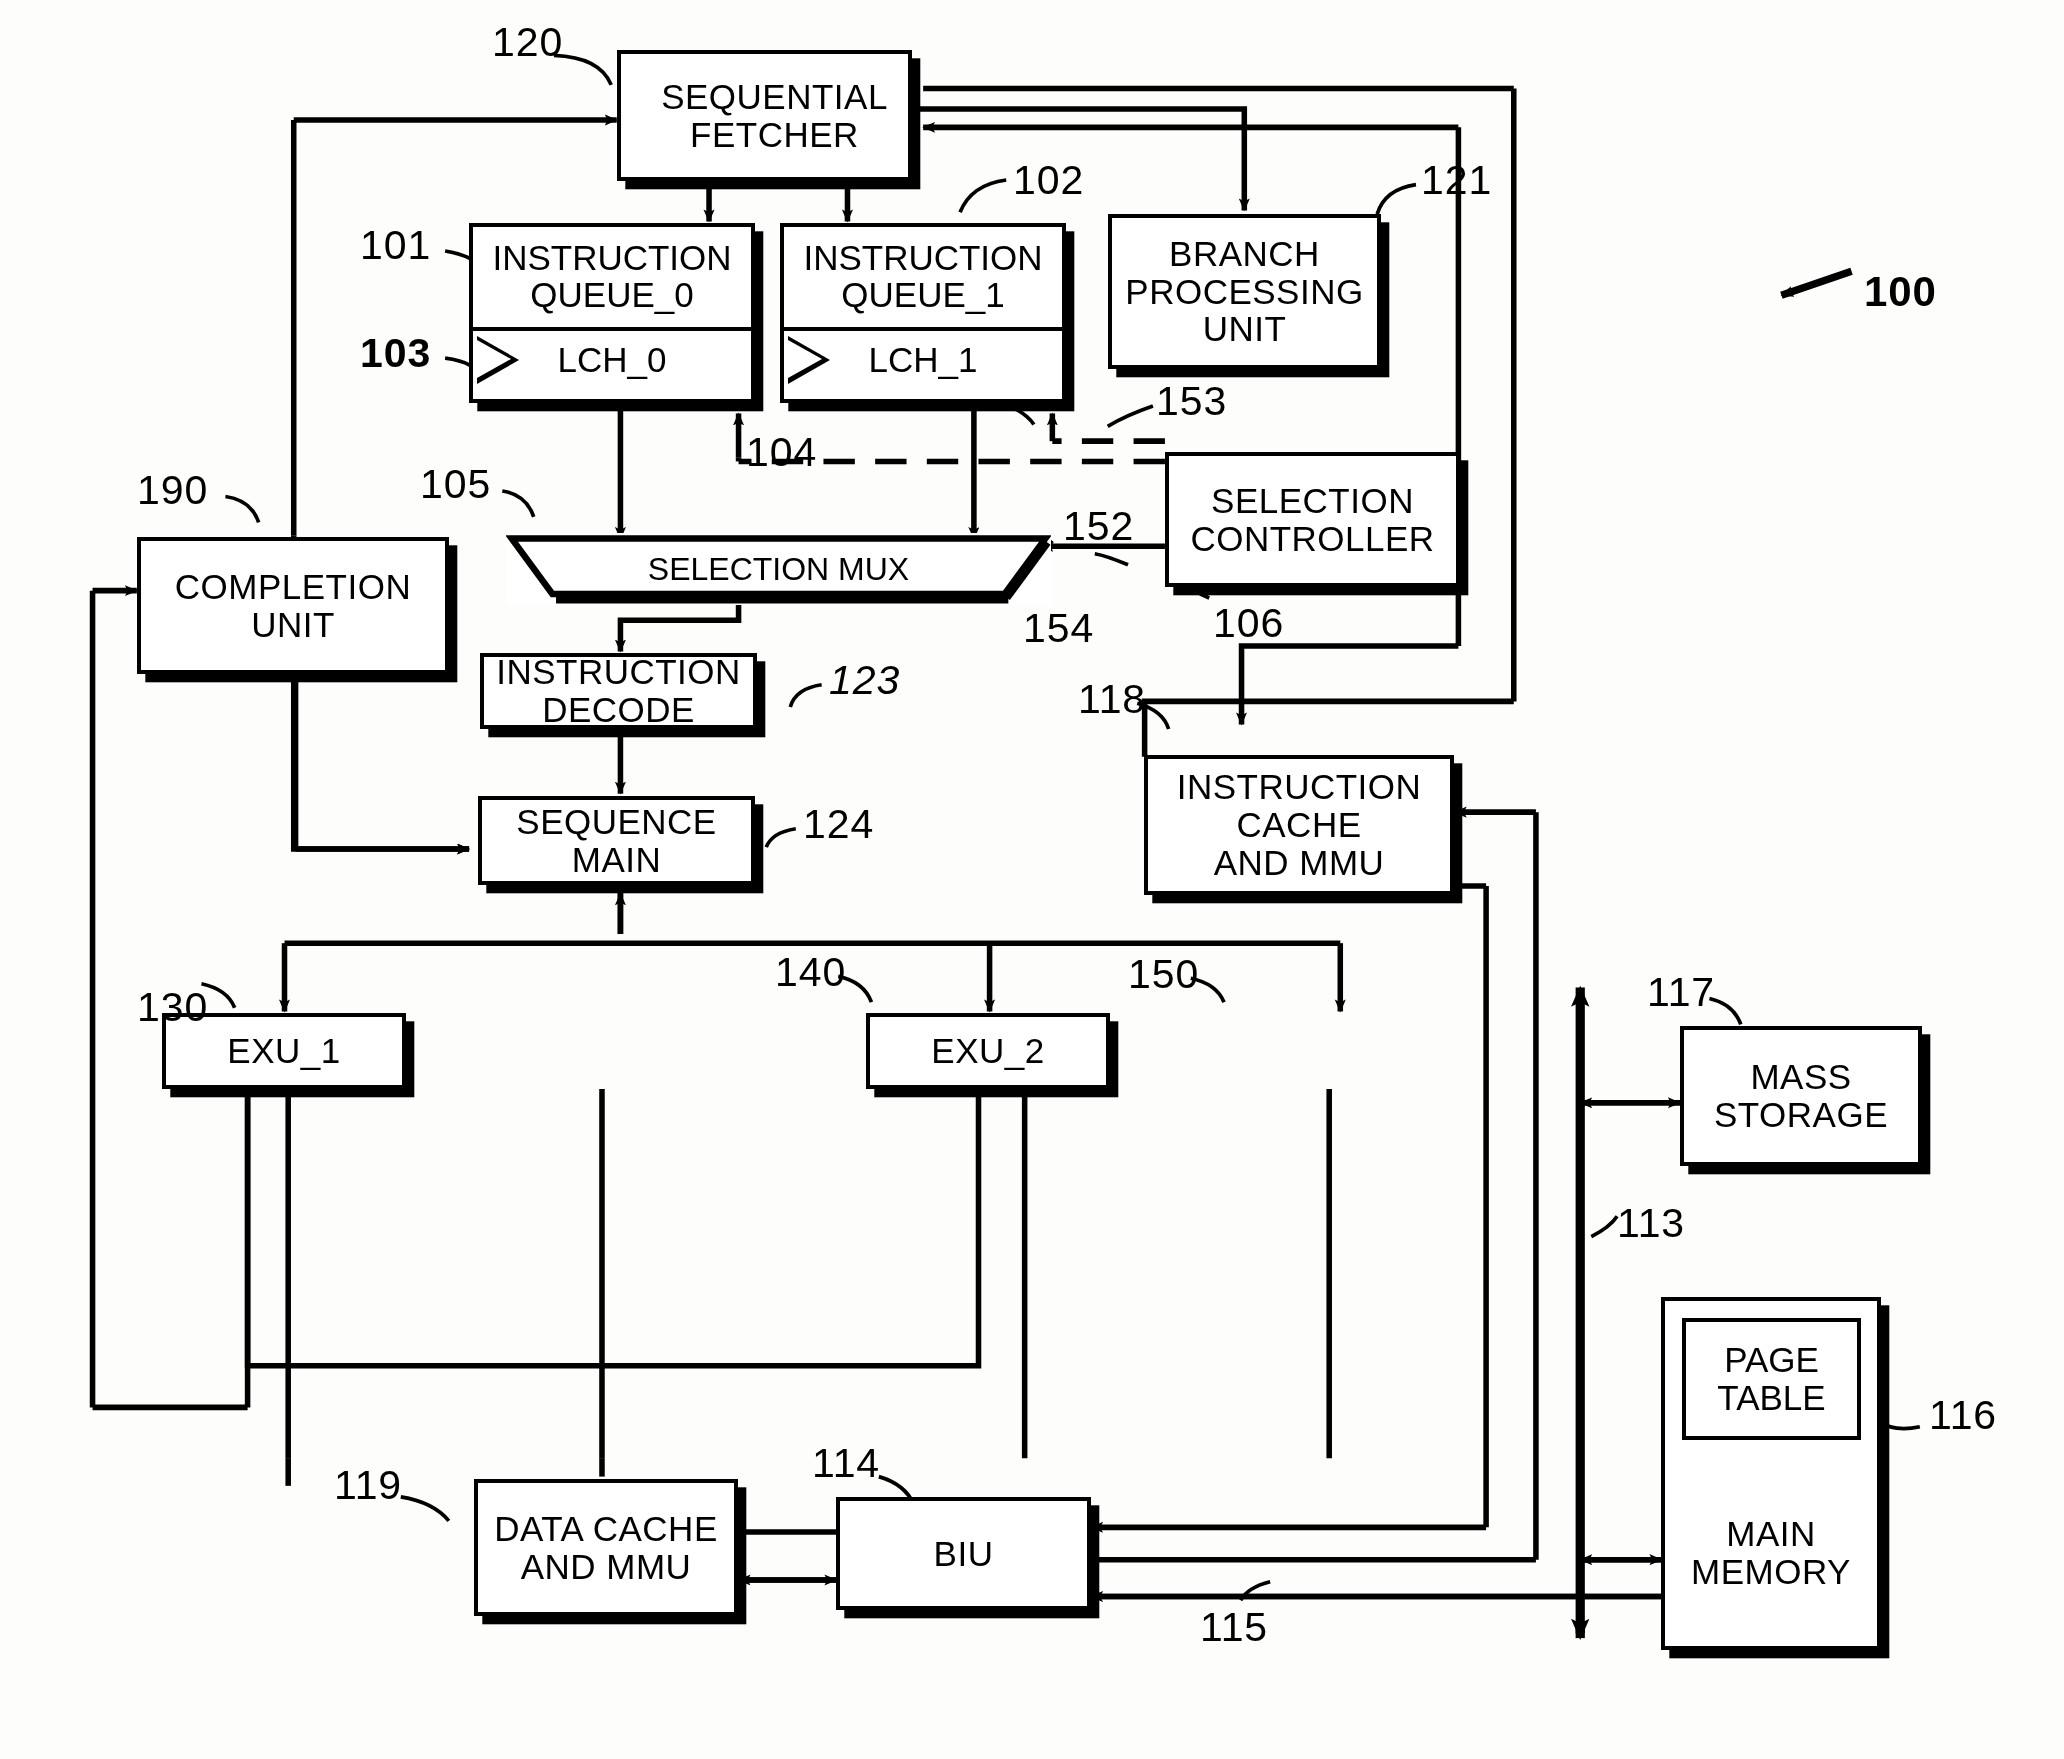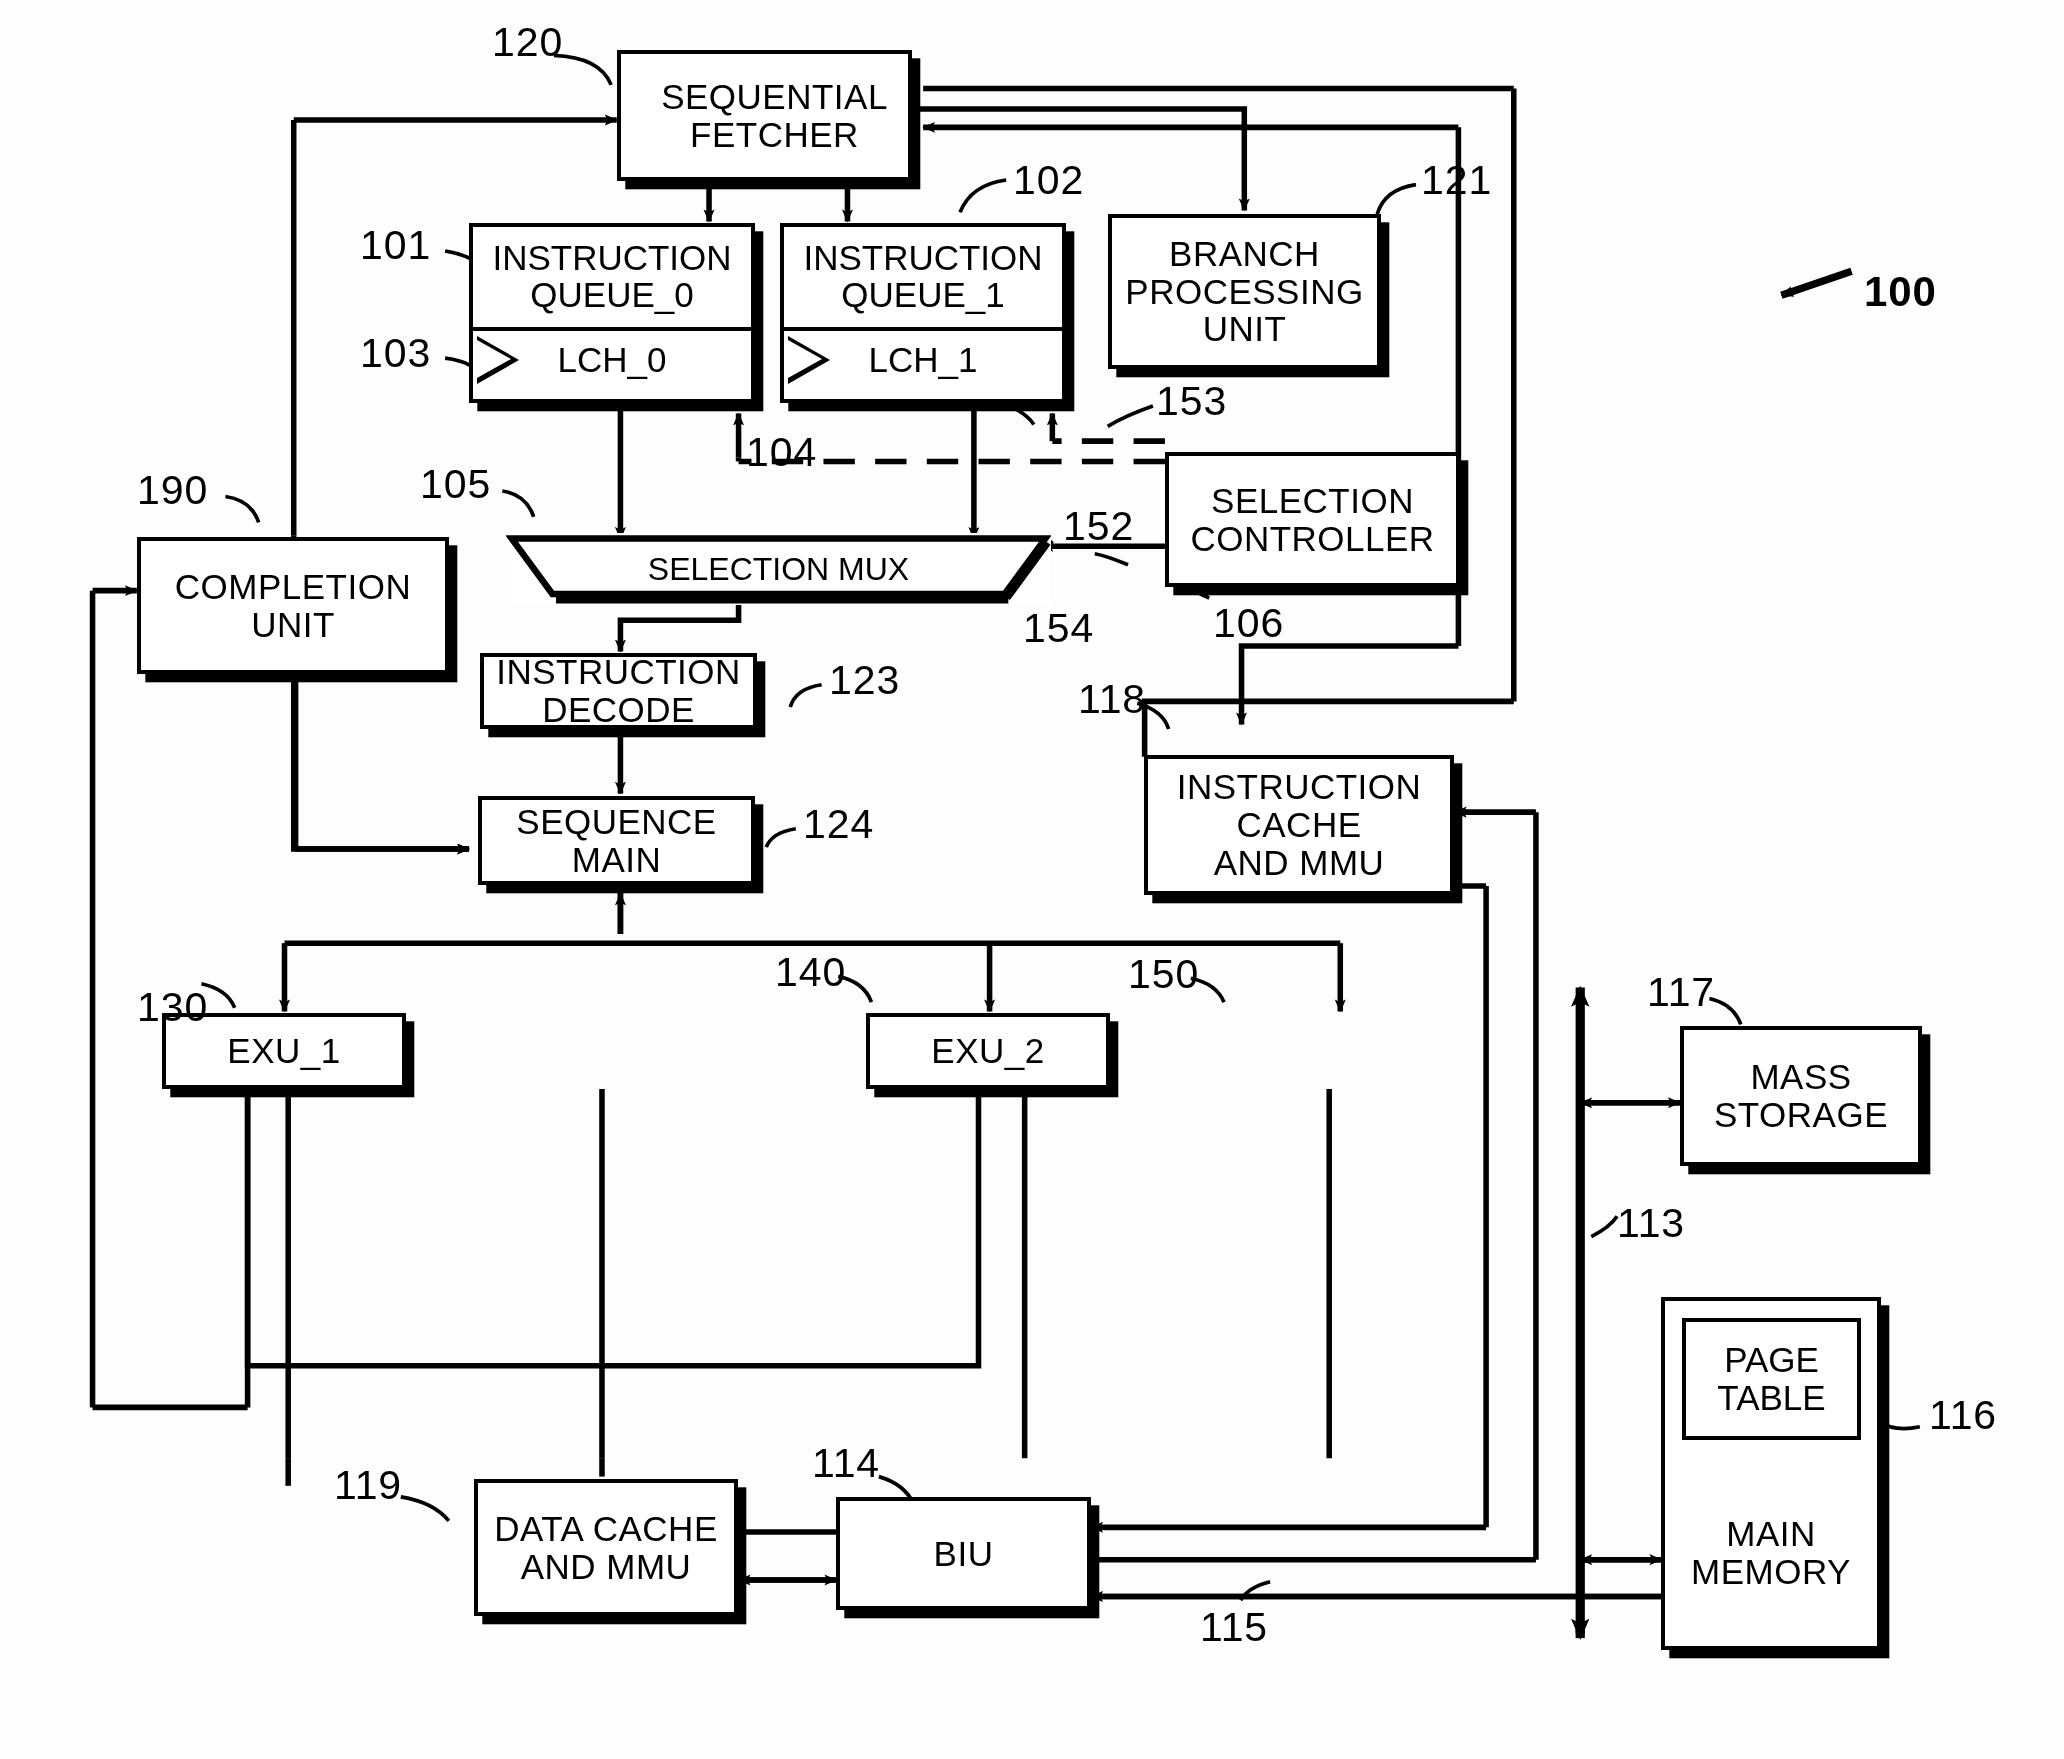--- a/index.html
+++ b/index.html
@@ -320,30 +320,30 @@
 AND MMU</span>
   </div>
 
   <div class="box" style="left:836px; top:1497px; width:255px; height:113px;">
     <span class="txt">BIU</span>
   </div>
 
   <div class="ref" style="left:492px; top:18.5px;">120</div>
   <div class="ref" style="left:360px; top:222px;">101</div>
   <div class="ref" style="left:1013px; top:157px;">102</div>
-  <div class="ref" style="left:360px; top:330px;">103</div>
+  <div class="ref" style="left:360px; top:330px;font-weight:bold;">103</div>
   <div class="ref" style="left:746px; top:429px;">104</div>
   <div class="ref" style="left:1421px; top:157px;">121</div>
   <div class="ref" style="left:420px; top:461px;">105</div>
   <div class="ref" style="left:1156px; top:378px;">153</div>
   <div class="ref" style="left:1063px; top:503px;">152</div>
   <div class="ref" style="left:1023px; top:605px;">154</div>
   <div class="ref" style="left:1213px; top:600px;">106</div>
   <div class="ref" style="left:137px; top:467px;">190</div>
-  <div class="ref" style="left:829px; top:657px;">123</div>
+  <div class="ref" style="left:829px; top:657px;font-style:italic;">123</div>
   <div class="ref" style="left:803px; top:801px;">124</div>
   <div class="ref" style="left:1078px; top:676px;">118</div>
   <div class="ref" style="left:137px; top:956px;margin-top:28px;">130</div>
   <div class="ref" style="left:775px; top:949px;">140</div>
   <div class="ref" style="left:1128px; top:951px;">150</div>
   <div class="ref" style="left:1647px; top:969px;">117</div>
   <div class="ref" style="left:1617px; top:1200px;">113</div>
   <div class="ref" style="left:1929px; top:1392px;">116</div>
   <div class="ref" style="left:334px; top:1462px;">119</div>
   <div class="ref" style="left:812px; top:1440px;">114</div>

